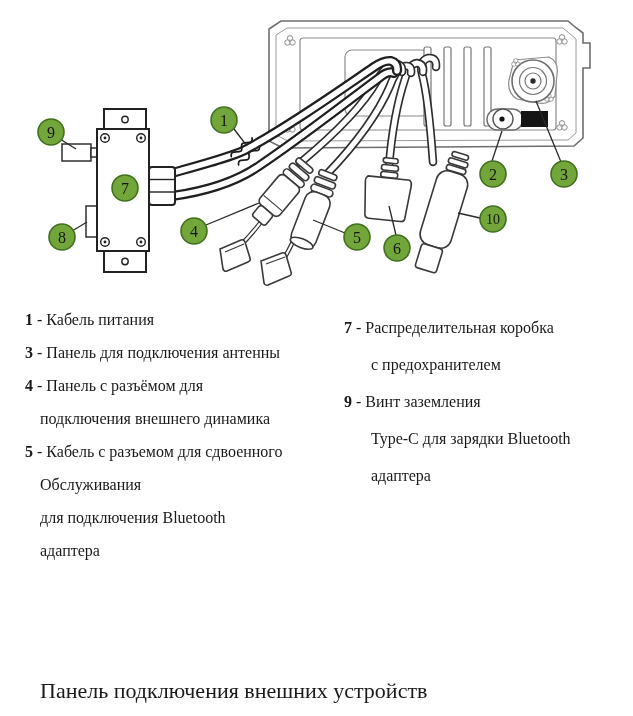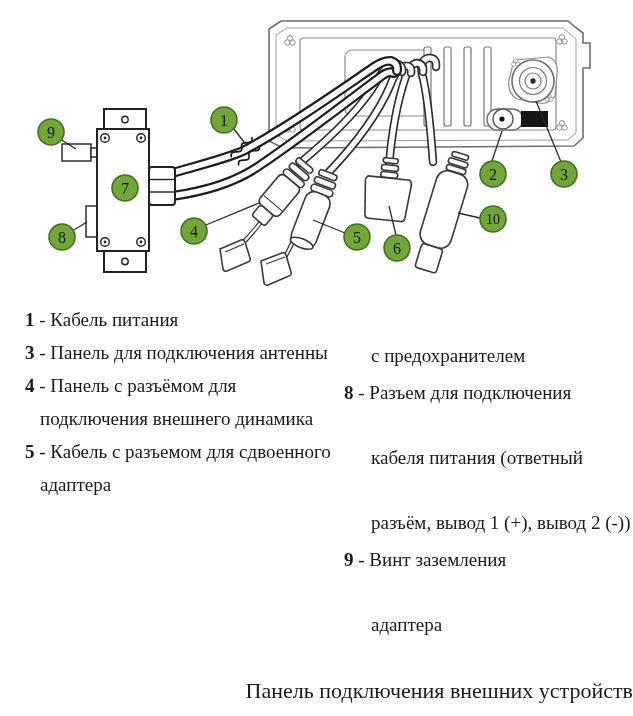--- a/index.html
+++ b/index.html
@@ -1,28 +1,28 @@
 <!DOCTYPE html>
 <html><head>
 <meta charset="utf-8">
 <style>
   html,body{margin:0;padding:0;}
   body{
     width:633px;height:716px;background:#ffffff;position:relative;overflow:hidden;
     font-family:"Liberation Serif", serif;color:#1a1a1a;
   }
   .diagram{position:absolute;left:0;top:0;}
-  .legend-col{position:absolute;font-size:19px;}
+  .legend-col{position:absolute;font-size:16px;}
   .col-left{left:25px;top:303px;width:312px;line-height:33px;}
   .col-right{left:344px;top:309px;width:288px;line-height:37px;}
   .num{font-weight:bold;}
   .ln{white-space:nowrap;}
   .col-left .cont{padding-left:15px;}
-  .col-right .cont{padding-left:27px;margin-top:28px;}
-  .caption{position:absolute;left:40px;right:0;top:678px;text-align:right;font-size:22px;}
+  .col-right .cont{padding-left:27px;}
+  .caption{position:absolute;left:40px;right:0;top:678px;text-align:left;font-size:22px;}
   svg .co{fill:none;stroke:#2e2e2e;stroke-width:8.5;stroke-linecap:round;}
   svg .ci{fill:none;stroke:#ffffff;stroke-width:5.2;stroke-linecap:round;}
   svg .po{fill:none;stroke:#1f1f1f;stroke-width:10;stroke-linecap:round;}
   svg .pi{fill:none;stroke:#ffffff;stroke-width:5.5;stroke-linecap:round;}
   svg .ro{fill:none;stroke:#333333;stroke-width:4.6;stroke-linecap:round;}
   svg .ri{fill:none;stroke:#ffffff;stroke-width:2.2;stroke-linecap:round;}
   svg .conn{stroke:#3a3a3a;stroke-width:1.6;fill:#ffffff;}
   svg .box{stroke:#222222;stroke-width:2;fill:#ffffff;}
   svg .thin{stroke:#222222;stroke-width:1.4;fill:#ffffff;}
   svg .leader{stroke:#2a2a2a;stroke-width:1.3;fill:none;}
@@ -232,36 +232,35 @@
   </div>
   <div class="li">
     <div class="ln"><span class="num">3</span><span> - </span><span>Панель для подключения антенны</span></div>
   </div>
   <div class="li">
     <div class="ln"><span class="num">4</span><span> - </span><span>Панель с разъёмом для</span></div>
     <div class="ln cont">подключения внешнего динамика</div>
   </div>
   <div class="li">
     <div class="ln"><span class="num">5</span><span> - </span><span>Кабель с разъемом для сдвоенного</span></div>
-  </div>
-  <div class="li">
+    <div class="ln cont">Обслуживания</div>
+  </div>
+  <div class="li">
+    <div class="ln cont">для подключения Bluetooth</div>
     <div class="ln cont">адаптера</div>
   </div>
 </div>
 
 <div class="legend-col col-right">
   <div class="li">
+    <div class="ln"><span class="num">7</span><span> - </span><span>Распределительная коробка</span></div>
     <div class="ln cont">с предохранителем</div>
   </div>
   <div class="li">
-    <div class="ln"><span class="num">8</span><span> - </span><span>Разъем для подключения</span></div>
-    <div class="ln cont">кабеля питания (ответный</div>
-    <div class="ln cont">разъём, вывод 1 (+), вывод 2 (-))</div>
-  </div>
-  <div class="li">
     <div class="ln"><span class="num">9</span><span> - </span><span>Винт заземления</span></div>
   </div>
   <div class="li">
+    <div class="ln cont">Type-C для зарядки Bluetooth</div>
     <div class="ln cont">адаптера</div>
   </div>
 </div>
 
 <div class="caption">Панель подключения внешних устройств</div>
 
 </body></html>

